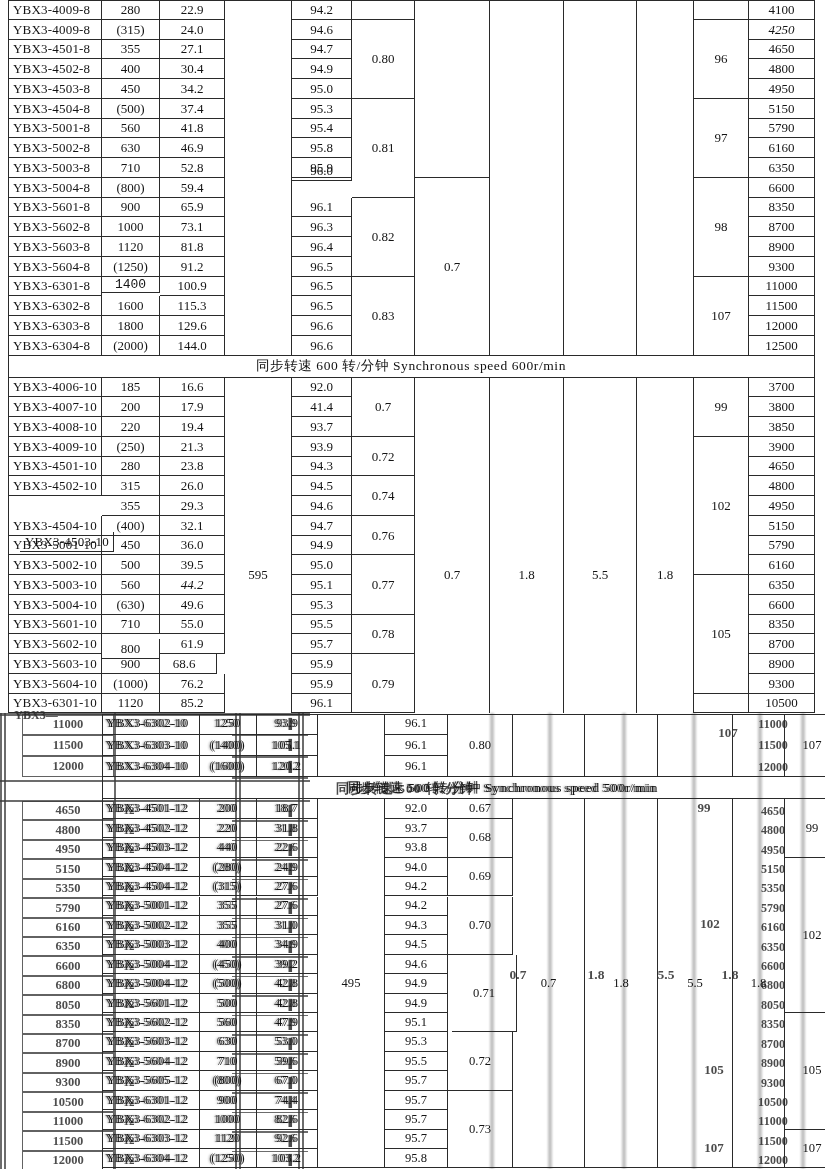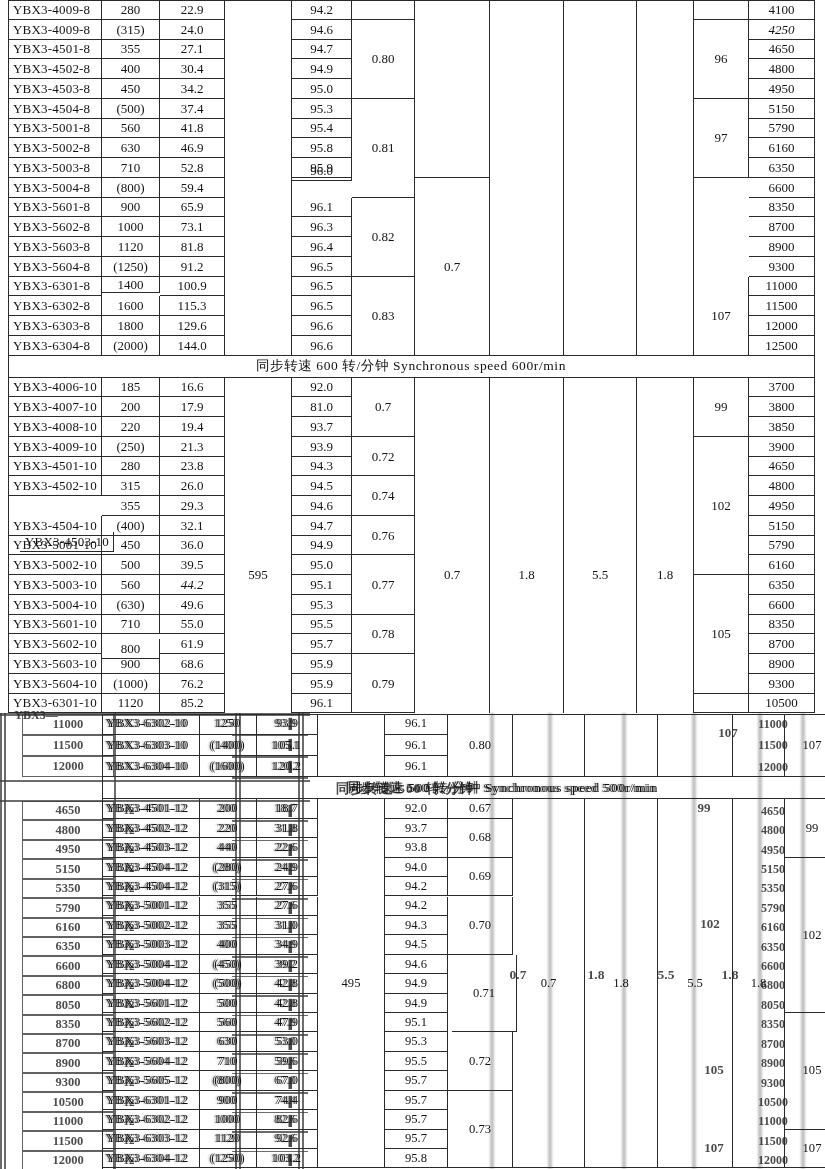--- a/index.html
+++ b/index.html
@@ -347,21 +347,21 @@
       <div class="c " style="left: 102px; top: 237px; width: 58px; height: 19.75px;">1120</div>
       <div class="c " style="left: 160px; top: 237px; width: 65px; height: 19.75px;">81.8</div>
       <div class="c " style="left: 292px; top: 237px; width: 60px; height: 19.75px;">96.4</div>
       <div class="c " style="left: 749px; top: 237px; width: 66px; height: 19.75px;">8900</div>
       <div class="c model " style="left: 8px; top: 256.75px; width: 94px; height: 19.75px;">YBX3-5604-8</div>
       <div class="c " style="left: 102px; top: 256.75px; width: 58px; height: 19.75px;">(1250)</div>
       <div class="c " style="left: 160px; top: 256.75px; width: 65px; height: 19.75px;">91.2</div>
       <div class="c " style="left: 292px; top: 256.75px; width: 60px; height: 19.75px;">96.5</div>
       <div class="c " style="left: 749px; top: 256.75px; width: 66px; height: 19.75px;">9300</div>
       <div class="c model " style="left: 8px; top: 276.5px; width: 94px; height: 19.75px;">YBX3-6301-8</div>
-      <div class="c " style="left: 102px; top: 276.5px; width: 58px; height: 16px;">1400</div>
+      <div class="c " style="left: 102px; top: 276.5px; width: 58px; height: 16px; font-family: Liberation Mono, monospace;">1400</div>
       <div class="c " style="left: 160px; top: 276.5px; width: 65px; height: 19.75px;">100.9</div>
       <div class="c " style="left: 292px; top: 276.5px; width: 60px; height: 19.75px;">96.5</div>
       <div class="c " style="left: 749px; top: 276.5px; width: 66px; height: 19.75px;">11000</div>
       <div class="c model " style="left: 8px; top: 296.25px; width: 94px; height: 19.75px;">YBX3-6302-8</div>
       <div class="c " style="left: 102px; top: 296.25px; width: 58px; height: 19.75px;">1600</div>
       <div class="c " style="left: 160px; top: 296.25px; width: 65px; height: 19.75px;">115.3</div>
       <div class="c " style="left: 292px; top: 296.25px; width: 60px; height: 19.75px;">96.5</div>
       <div class="c " style="left: 749px; top: 296.25px; width: 66px; height: 19.75px;">11500</div>
       <div class="c model " style="left: 8px; top: 316px; width: 94px; height: 19.75px;">YBX3-6303-8</div>
       <div class="c " style="left: 102px; top: 316px; width: 58px; height: 19.75px;">1800</div>
@@ -380,31 +380,32 @@
       <div class="c " style="left: 352px; top: 197.5px; width: 63px; height: 79px;">0.82</div>
       <div class="c " style="left: 352px; top: 276.5px; width: 63px; height: 79px;">0.83</div>
       <div class="c " style="left: 415px; top: 0px; width: 75px; height: 177.75px;"></div>
       <div class="c " style="left: 415px; top: 177.75px; width: 75px; height: 177.75px;">0.7</div>
       <div class="c " style="left: 490px; top: 0px; width: 74px; height: 355.5px;"></div>
       <div class="c " style="left: 564px; top: 0px; width: 73px; height: 355.5px;"></div>
       <div class="c " style="left: 637px; top: 0px; width: 57px; height: 355.5px;"></div>
       <div class="c " style="left: 694px; top: 0px; width: 55px; height: 19.75px;"></div>
       <div class="c " style="left: 694px; top: 19.75px; width: 55px; height: 79px;">96</div>
       <div class="c " style="left: 694px; top: 98.75px; width: 55px; height: 79px;">97</div>
+      <div class="c " style="left: 694px; top: 177.75px; width: 55px; height: 98.75px;">98</div>
       <div class="c " style="left: 694px; top: 276.5px; width: 55px; height: 79px;">107</div>
       <div class="sep" style="left: 8px; top: 355.5px; width: 807px; height: 22px; border-right: 1px solid rgb(42, 42, 42);">同步转速 600 转/分钟  Synchronous speed 600r/min</div>
       <div class="c model " style="left: 8px; top: 377.5px; width: 94px; height: 19.75px;">YBX3-4006-10</div>
       <div class="c " style="left: 102px; top: 377.5px; width: 58px; height: 19.75px;">185</div>
       <div class="c " style="left: 160px; top: 377.5px; width: 65px; height: 19.75px;">16.6</div>
       <div class="c " style="left: 292px; top: 377.5px; width: 60px; height: 19.75px;">92.0</div>
       <div class="c " style="left: 749px; top: 377.5px; width: 66px; height: 19.75px;">3700</div>
       <div class="c model " style="left: 8px; top: 397.25px; width: 94px; height: 19.75px;">YBX3-4007-10</div>
       <div class="c " style="left: 102px; top: 397.25px; width: 58px; height: 19.75px;">200</div>
       <div class="c " style="left: 160px; top: 397.25px; width: 65px; height: 19.75px;">17.9</div>
-      <div class="c " style="left: 292px; top: 397.25px; width: 60px; height: 19.75px;">81.0</div>
+      <div class="c " style="left: 292px; top: 397.25px; width: 60px; height: 19.75px;">41.4</div>
       <div class="c " style="left: 749px; top: 397.25px; width: 66px; height: 19.75px;">3800</div>
       <div class="c model " style="left: 8px; top: 417px; width: 94px; height: 19.75px;">YBX3-4008-10</div>
       <div class="c " style="left: 102px; top: 417px; width: 58px; height: 19.75px;">220</div>
       <div class="c " style="left: 160px; top: 417px; width: 65px; height: 19.75px;">19.4</div>
       <div class="c " style="left: 292px; top: 417px; width: 60px; height: 19.75px;">93.7</div>
       <div class="c " style="left: 749px; top: 417px; width: 66px; height: 19.75px;">3850</div>
       <div class="c model " style="left: 8px; top: 436.75px; width: 94px; height: 19.75px;">YBX3-4009-10</div>
       <div class="c " style="left: 102px; top: 436.75px; width: 58px; height: 19.75px;">(250)</div>
       <div class="c " style="left: 160px; top: 436.75px; width: 65px; height: 19.75px;">21.3</div>
       <div class="c " style="left: 292px; top: 436.75px; width: 60px; height: 19.75px;">93.9</div>
@@ -454,21 +455,21 @@
       <div class="c " style="left: 160px; top: 614.5px; width: 65px; height: 19.75px;">55.0</div>
       <div class="c " style="left: 292px; top: 614.5px; width: 60px; height: 19.75px;">95.5</div>
       <div class="c " style="left: 749px; top: 614.5px; width: 66px; height: 19.75px;">8350</div>
       <div class="c model " style="left: 8px; top: 634.25px; width: 94px; height: 19.75px;">YBX3-5602-10</div>
       <div class="c " style="left: 102px; top: 639px; width: 58px; height: 19.75px;">800</div>
       <div class="c " style="left: 160px; top: 634.25px; width: 65px; height: 19.75px;">61.9</div>
       <div class="c " style="left: 292px; top: 634.25px; width: 60px; height: 19.75px;">95.7</div>
       <div class="c " style="left: 749px; top: 634.25px; width: 66px; height: 19.75px;">8700</div>
       <div class="c model " style="left: 8px; top: 654px; width: 94px; height: 19.75px;">YBX3-5603-10</div>
       <div class="c " style="left: 102px; top: 654px; width: 58px; height: 19.75px;">900</div>
-      <div class="c " style="left: 160px; top: 654px; width: 65px; height: 19.75px;">68.6</div>
+      <div class="c " style="left: 152px; top: 654px; width: 65px; height: 19.75px;">68.6</div>
       <div class="c " style="left: 292px; top: 654px; width: 60px; height: 19.75px;">95.9</div>
       <div class="c " style="left: 749px; top: 654px; width: 66px; height: 19.75px;">8900</div>
       <div class="c model " style="left: 8px; top: 673.75px; width: 94px; height: 19.75px;">YBX3-5604-10</div>
       <div class="c " style="left: 102px; top: 673.75px; width: 58px; height: 19.75px;">(1000)</div>
       <div class="c " style="left: 160px; top: 673.75px; width: 65px; height: 19.75px;">76.2</div>
       <div class="c " style="left: 292px; top: 673.75px; width: 60px; height: 19.75px;">95.9</div>
       <div class="c " style="left: 749px; top: 673.75px; width: 66px; height: 19.75px;">9300</div>
       <div class="c model " style="left: 8px; top: 693.5px; width: 94px; height: 19.75px;">YBX3-6301-10</div>
       <div class="c " style="left: 102px; top: 693.5px; width: 58px; height: 19.75px;">1120</div>
       <div class="c " style="left: 160px; top: 693.5px; width: 65px; height: 19.75px;">85.2</div>

